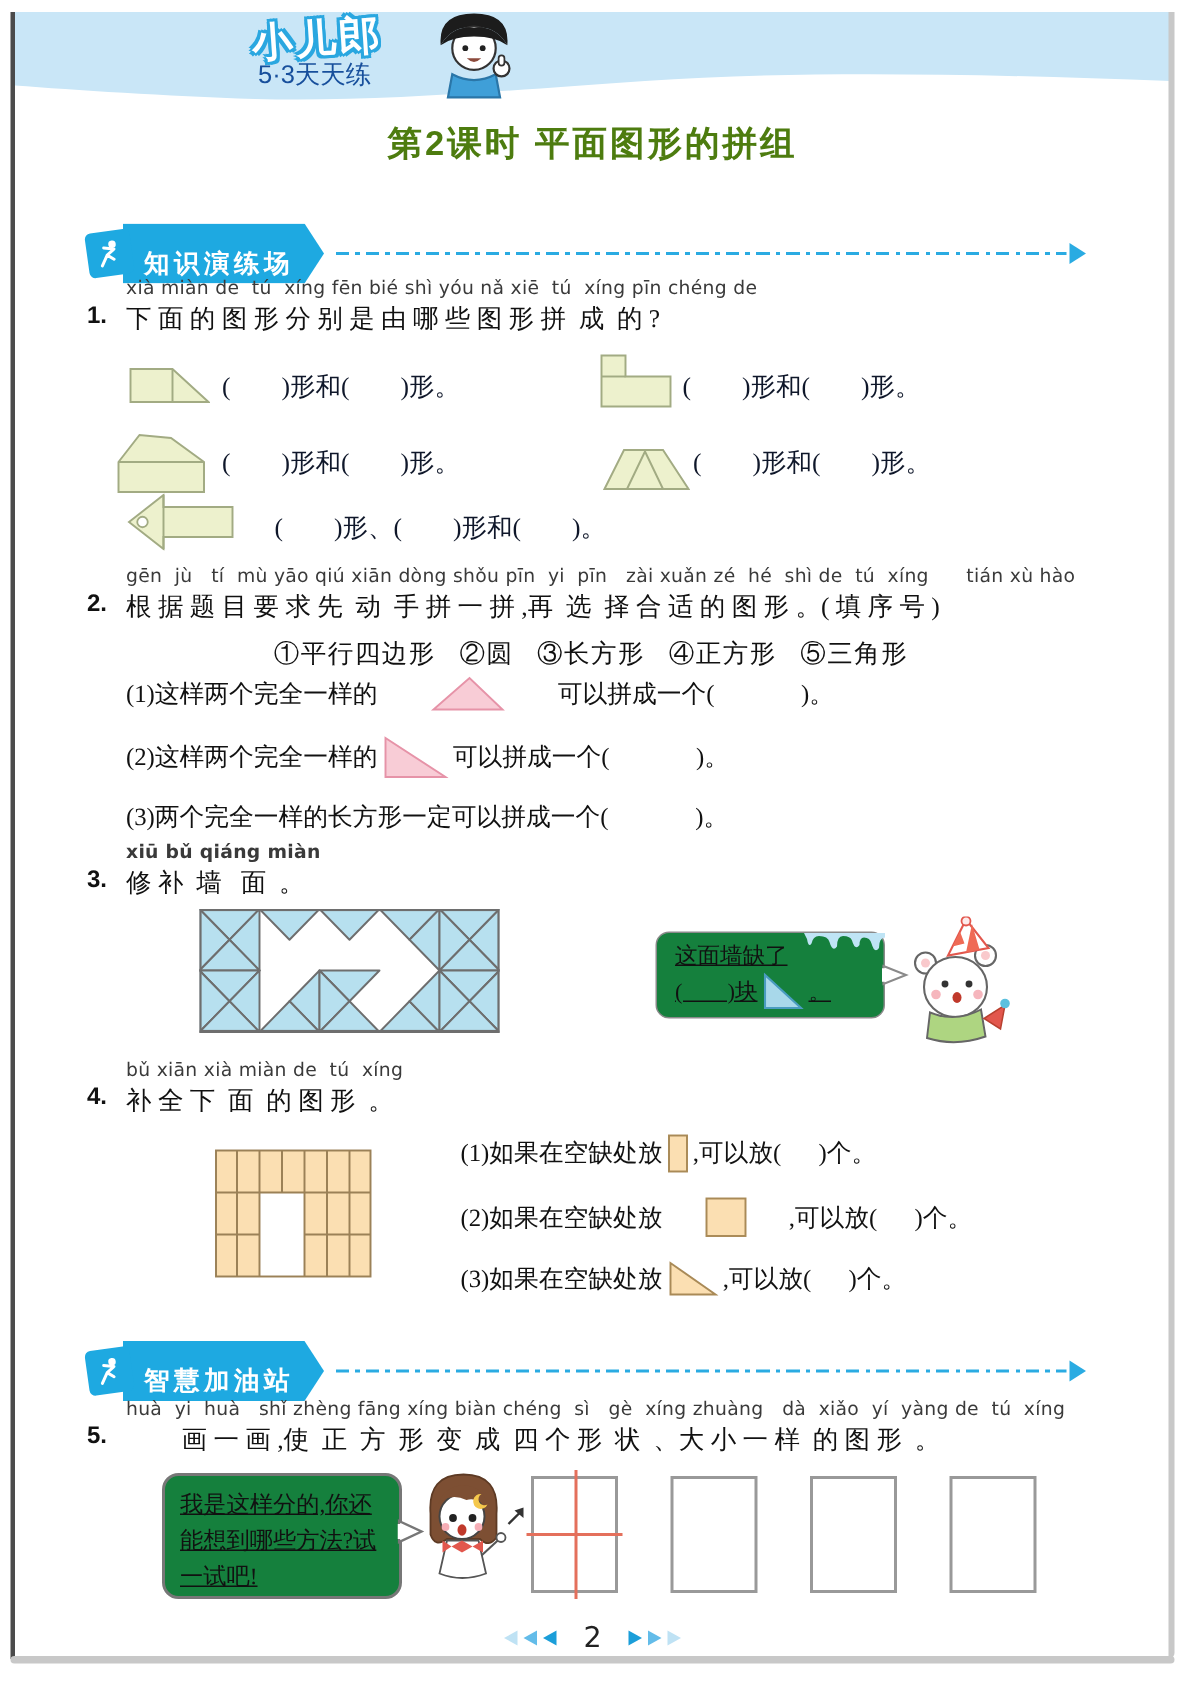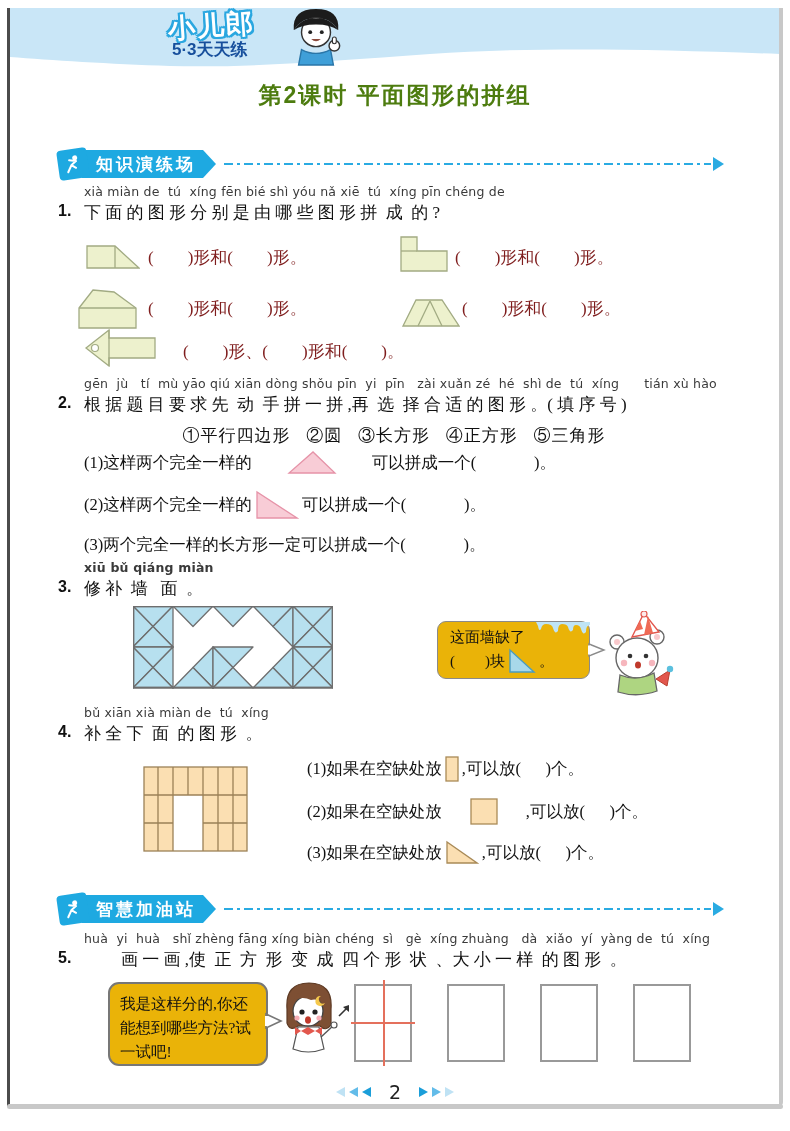--- a/index.html
+++ b/index.html
@@ -3,44 +3,44 @@
 <meta charset="utf-8">
 <style>
   html,body{margin:0;padding:0;background:#fff;}
   .page{position:relative;width:790px;height:1131px;background:#fff;overflow:hidden;
         font-family:"Liberation Serif","DejaVu Serif",serif;}
   .abs{position:absolute;}
   .pinyin{font-family:"DejaVu Sans","Liberation Sans",sans-serif;font-size:12.5px;color:#3a3a3a;
           white-space:pre;letter-spacing:.2px;}
   .qnum{font-family:"Liberation Sans","DejaVu Sans",sans-serif;font-weight:bold;font-size:16px;color:#111;}
   .qtext{font-size:17px;color:#111;white-space:pre;}
-  .ans{font-size:17px;color:#7f1d1d;white-space:pre;}
+  .ans{font-size:17px;color:#0f172a;white-space:pre;}
   .itemrow{display:flex;align-items:center;gap:3px;}
   .itemrow span{font-size:16.5px;color:#111;white-space:pre;}
   
   .logo-title{font-family:"Liberation Sans","DejaVu Sans",sans-serif;font-weight:bold;font-size:27px;
       color:#fff;letter-spacing:2px;transform:rotate(-4deg);
       text-shadow:-2px -2px 0 #2aa7e0,2px -2px 0 #2aa7e0,-2px 2px 0 #2aa7e0,2px 2px 0 #2aa7e0,
                   0 -2px 0 #2aa7e0,0 2px 0 #2aa7e0,-2px 0 0 #2aa7e0,2px 0 0 #2aa7e0;}
-  .logo-sub{font-family:"Liberation Sans","DejaVu Sans",sans-serif;font-weight:bold;font-size:17px;color:#174f9c;}
+  .logo-sub{font-family:"Liberation Sans","DejaVu Sans",sans-serif;font-weight:normal;font-size:17px;color:#174f9c;}
   .page-title{width:100%;text-align:center;font-family:"Liberation Sans","DejaVu Sans",sans-serif;
       font-weight:bold;font-size:23px;color:#4d7c0f;letter-spacing:2px;}
   
   .sec{display:flex;align-items:center;}
   .sec-iconbox{width:30px;height:30px;background:#1ea9e1;transform:rotate(-8deg);border-radius:4px;
       display:flex;align-items:center;justify-content:center;z-index:2;}
   .sec-banner{margin-left:-6px;height:28px;background:#1ea9e1;color:#fff;display:flex;align-items:center;
-      padding:0 20px 0 14px;font-family:"Liberation Sans","DejaVu Sans",sans-serif;font-weight:bold;
+      padding:12px 20px 0 14px;font-family:"Liberation Sans","DejaVu Sans",sans-serif;font-weight:bold;
       font-size:17px;letter-spacing:3px;
       clip-path:polygon(0 0,calc(100% - 13px) 0,100% 50%,calc(100% - 13px) 100%,0 100%);}
   .sec-line{flex:1;height:2px;margin:0 2px 0 8px;
       background:repeating-linear-gradient(90deg,#2aabe2 0 9px,transparent 9px 13px,#2aabe2 13px 16px,transparent 16px 20px);}
   .sec-arrow{width:0;height:0;border-left:11px solid #2aabe2;border-top:7px solid transparent;border-bottom:7px solid transparent;}
   
-  .bubble{border:1.5px solid #8a8a8a;border-radius:9px;background:#eab308;box-sizing:border-box;}
+  .bubble{border:1.5px solid #8a8a8a;border-radius:9px;background:#15803d;box-sizing:border-box;text-decoration:underline;}
   .bubble3{font-size:15px;color:#111;padding:6px 10px 0 12px;}
   .bubble5{border-width:2px;border-color:#777;border-radius:11px;font-size:15.5px;color:#111;
       padding:8px 10px;line-height:1.55;}
   
   .pager{display:flex;align-items:center;justify-content:center;gap:4px;}
   .tri-l{width:0;height:0;border-top:5px solid transparent;border-bottom:5px solid transparent;}
   .tri-r{width:0;height:0;border-top:5px solid transparent;border-bottom:5px solid transparent;}
   .pagenum{font-family:"DejaVu Sans","Liberation Sans",sans-serif;font-size:19px;color:#222;margin:0 14px;}
 </style>
 </head>

